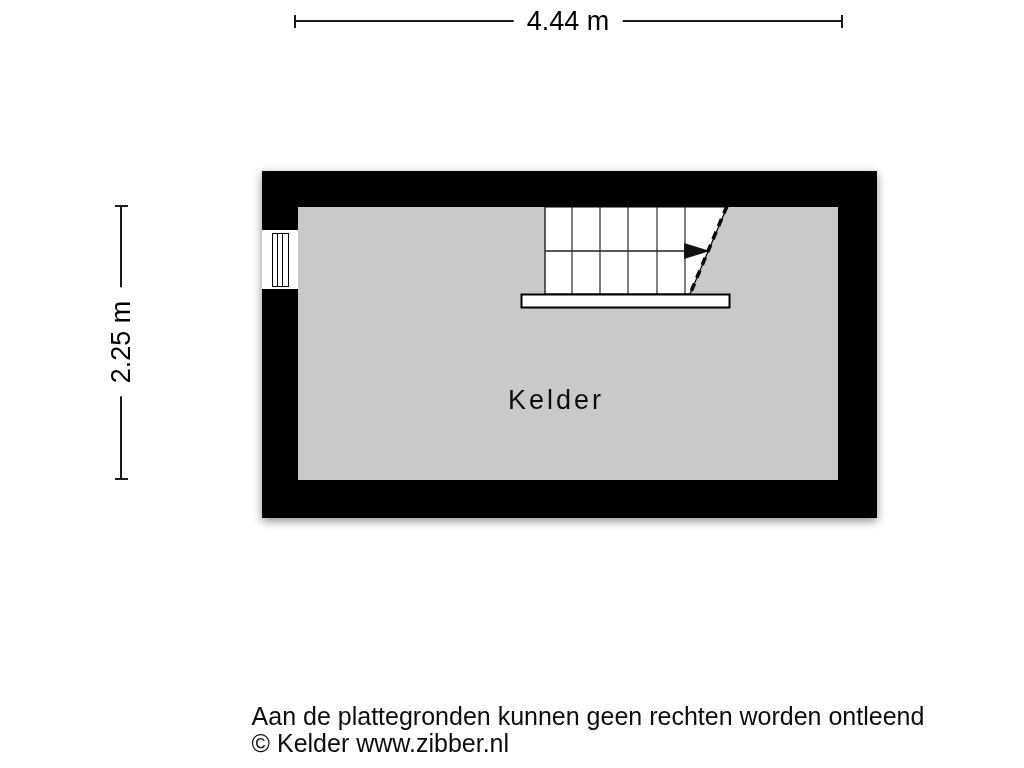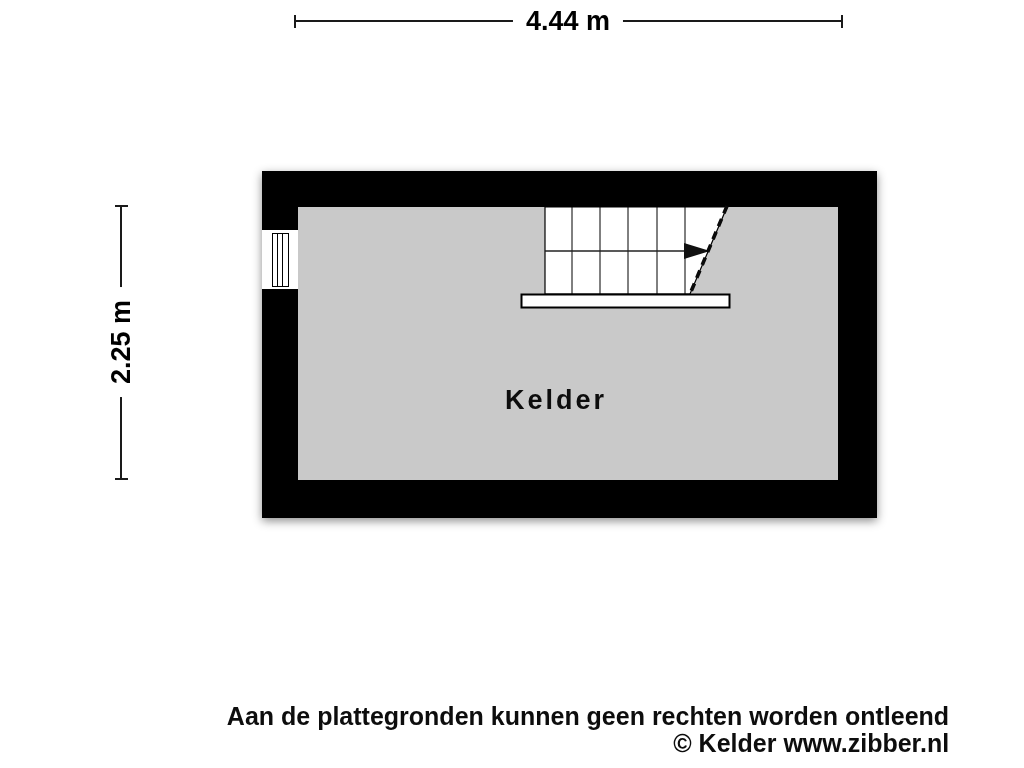--- a/index.html
+++ b/index.html
@@ -10,21 +10,20 @@
     background: #ffffff;
     font-family: "Liberation Sans", sans-serif;
     overflow: hidden;
   }
   #stage {
     position: relative;
     width: 1024px;
     height: 768px;
     background: #ffffff;
     color: #000000;
-    font-weight: bold;
   }
   
   .dim-line-h {
     position: absolute;
     left: 295px; top: 20px;
     width: 547px; height: 2px;
     background: #1a1a1a;
   }
   .tick-v {
     position: absolute;
@@ -114,21 +113,21 @@
     font-size: 27px;
     letter-spacing: 3px;
     color: #0d0d0d;
     white-space: nowrap;
   }
   
   .footer {
     position: absolute;
     left: 588px; top: 703px;
     transform: translateX(-50%);
-    text-align: right;
+    text-align: left;
     font-size: 25px;
     line-height: 27px;
     color: #0d0d0d;
     white-space: nowrap;
   }
 </style>
 </head>
 <body>
 
 <div id="stage">

